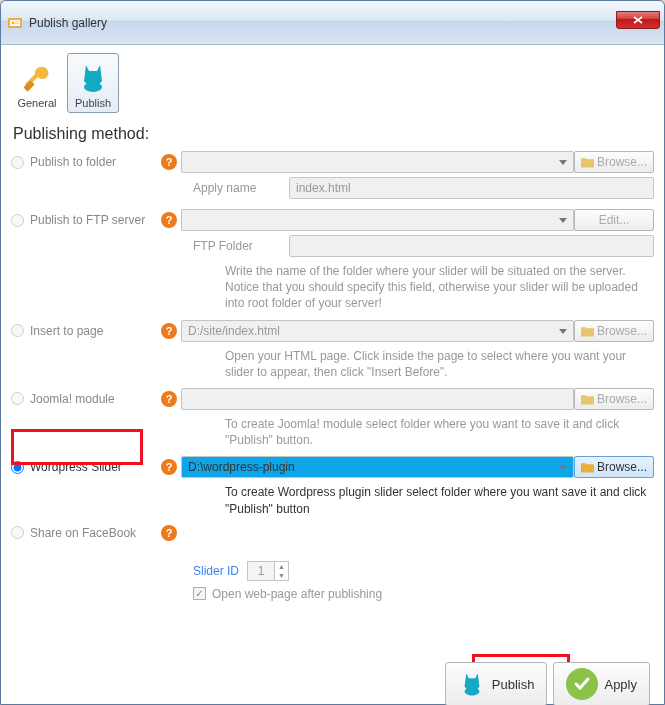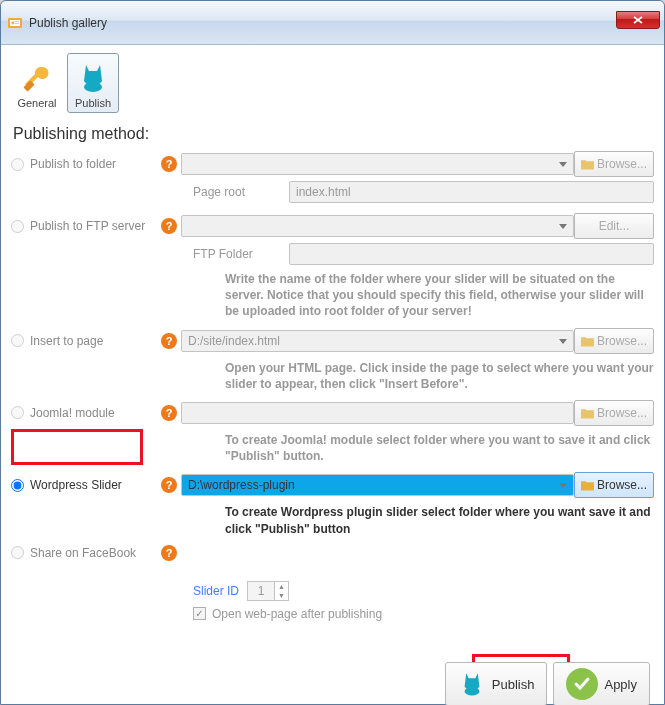--- a/index.html
+++ b/index.html
@@ -79,21 +79,21 @@
   .combo.disabled, .textin.disabled { background:#f0f0f0; color:#999;}
   .combo::after {
     content:""; position:absolute; right:6px; top:8px;
     border-left:4px solid transparent; border-right:4px solid transparent;
     border-top:5px solid #777;
   }
   .btn {
     height:22px; border:1px solid #b8b8b8; background:linear-gradient(#fdfdfd,#ececec);
     border-radius:2px; font-size:12px; color:#555;
     display:flex; align-items:center; justify-content:center; gap:3px;
-    padding:12px 6px;
+    padding:4px 6px;
   }
   .btn.disabled { color:#aaa;}
   .btn.active { background:linear-gradient(#e6f2ff,#cfe5fb); border-color:#6aa0d8; color:#333;}
   .folder-icon { width:14px;height:12px;}
   .subrow {
     display:grid;
     grid-template-columns: 150px 20px 90px 1fr 80px;
     column-gap:6px;
     align-items:center;
     margin-bottom:4px;
@@ -101,21 +101,20 @@
   .subrow .lbl { color:#999; font-size:12px; grid-column:3;}
   .desc {
     grid-column: 3 / span 2;
     color:#999; font-size:12px; line-height:1.35;
     margin:2px 0 8px 0;
   }
   .desc-row {
     display:grid;
     grid-template-columns: 150px 20px 1fr 80px;
     column-gap:22px;
-    font-weight:bold;
   }
   .joomla-radios { display:flex; gap:14px; align-items:center; color:#999;}
   .highlight-red { border:3px solid #e12; position:absolute;}
   .footer {
     position:absolute; right:14px; bottom:14px;
     display:flex; gap:6px;
   }
   .bigbtn {
     height:44px; padding:0 12px; min-width:70px;
     border:1px solid #b8b8b8; background:linear-gradient(#fdfdfd,#ececec);
@@ -192,21 +191,21 @@
       <div class="btn disabled">
         <svg class="folder-icon" viewBox="0 0 14 12">
             <path d="M0 2 h5 l1 1 h8 v9 H0z" fill="#e8c46a"></path>
           </svg>
         <span>Browse...</span>
       </div>
     </div>
     <div class="subrow">
       <span></span>
         <span></span>
-      <span class="lbl">Page root</span>
+      <span class="lbl">Apply name</span>
       <div class="textin disabled" style="grid-column:4 / span 2">
           <span>index.html</span>
         </div>
     </div>
 
     <div class="row" style="margin-top:6px">
       <label class="radio disabled">
           <input type="radio" disabled="" style=""> 
           <span>Publish to FTP server</span>
         </label>

